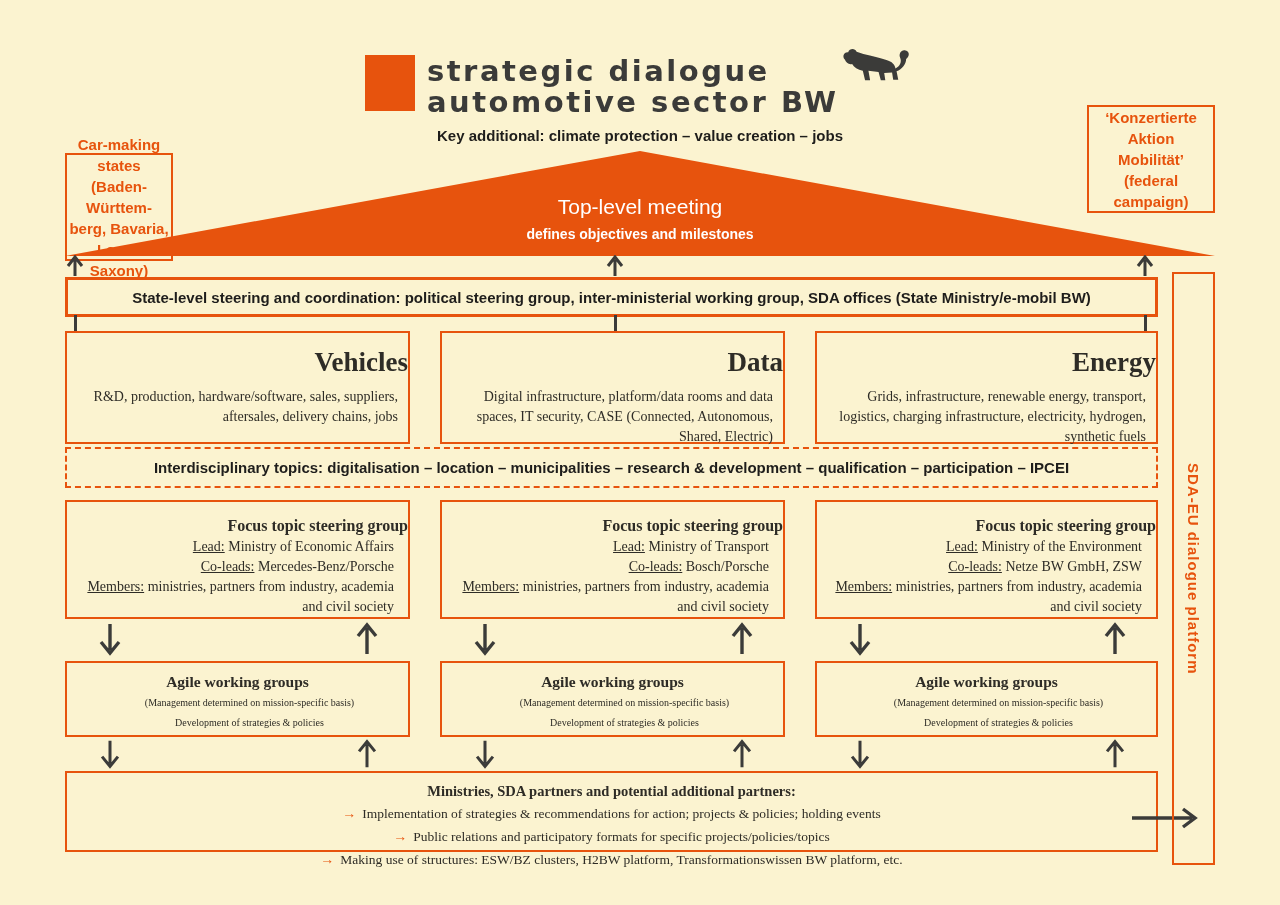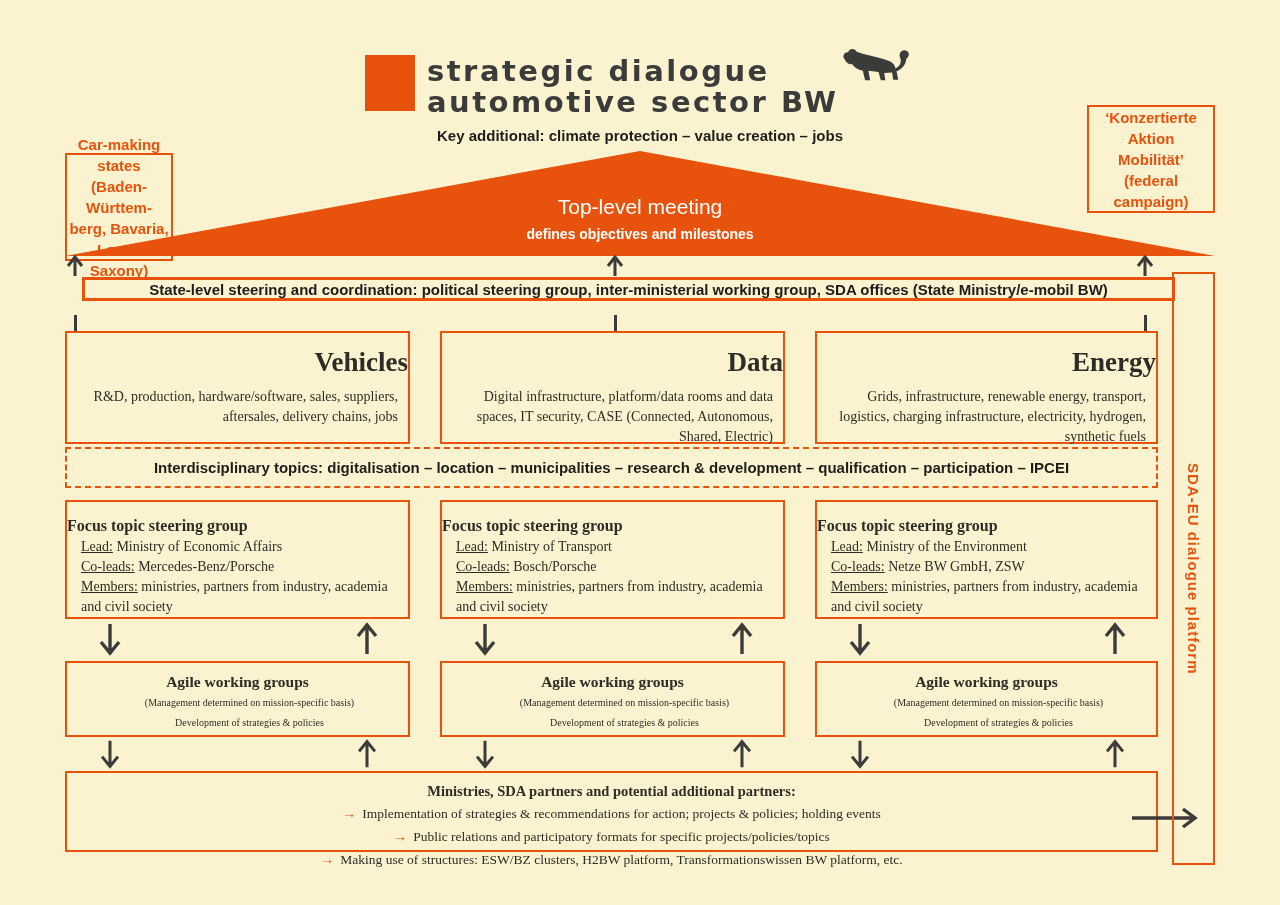--- a/index.html
+++ b/index.html
@@ -32,35 +32,35 @@
   .note-left{left:65px;top:105px;width:108px;height:108px;margin-top:48px;}
   .note-right{left:1087px;top:105px;width:128px;height:108px;}
 
   
   .triangle{left:65px;top:151px;width:1150px;height:105px;background:var(--orange);
             clip-path:polygon(50% 0,100% 100%,0 100%);}
   .tri-title{left:65px;top:195px;width:1150px;text-align:center;color:#fff;font-size:21px;font-weight:normal;}
   .tri-sub{left:65px;top:226px;width:1150px;text-align:center;color:#fff;font-size:14px;font-weight:bold;}
 
   
-  .steer{left:82px;top:277px;width:1093px;height:24px;border-width:3px;font-size:15px;font-weight:bold;color:var(--sans-ink);}
+  .steer{left:65px;top:277px;width:1093px;height:40px;border-width:3px;font-size:15px;font-weight:bold;color:var(--sans-ink);}
 
   .tick{width:3px;height:16px;background:var(--dark);top:315px;}
 
   
   .topic{top:331px;height:113px;padding-top:12px;text-align:right;}
   .topic-title{font-size:27px;font-weight:bold;line-height:34px;}
   .topic-desc{font-size:14px;line-height:20px;padding:8px 10px 0 10px;}
 
   
   .inter{left:65px;top:447px;width:1093px;height:41px;border:2px dashed var(--orange);
          font-size:15px;font-weight:bold;color:var(--sans-ink);}
 
   
-  .focus{top:500px;height:119px;padding-top:13px;text-align:left;}
+  .focus{top:500px;height:119px;padding-top:13px;text-align:right;}
   .focus-title{font-size:16px;font-weight:bold;line-height:22px;}
   .focus-line{font-size:14px;line-height:20px;padding:0 14px;}
   .ul{text-decoration:underline;}
 
   
   .agile{top:661px;height:76px;padding-top:8px;text-align:center;}
   .agile-title{font-size:15.5px;font-weight:bold;line-height:22px;}
   .agile-line{font-size:10px;line-height:20px;padding-left:24px;}
 
   

